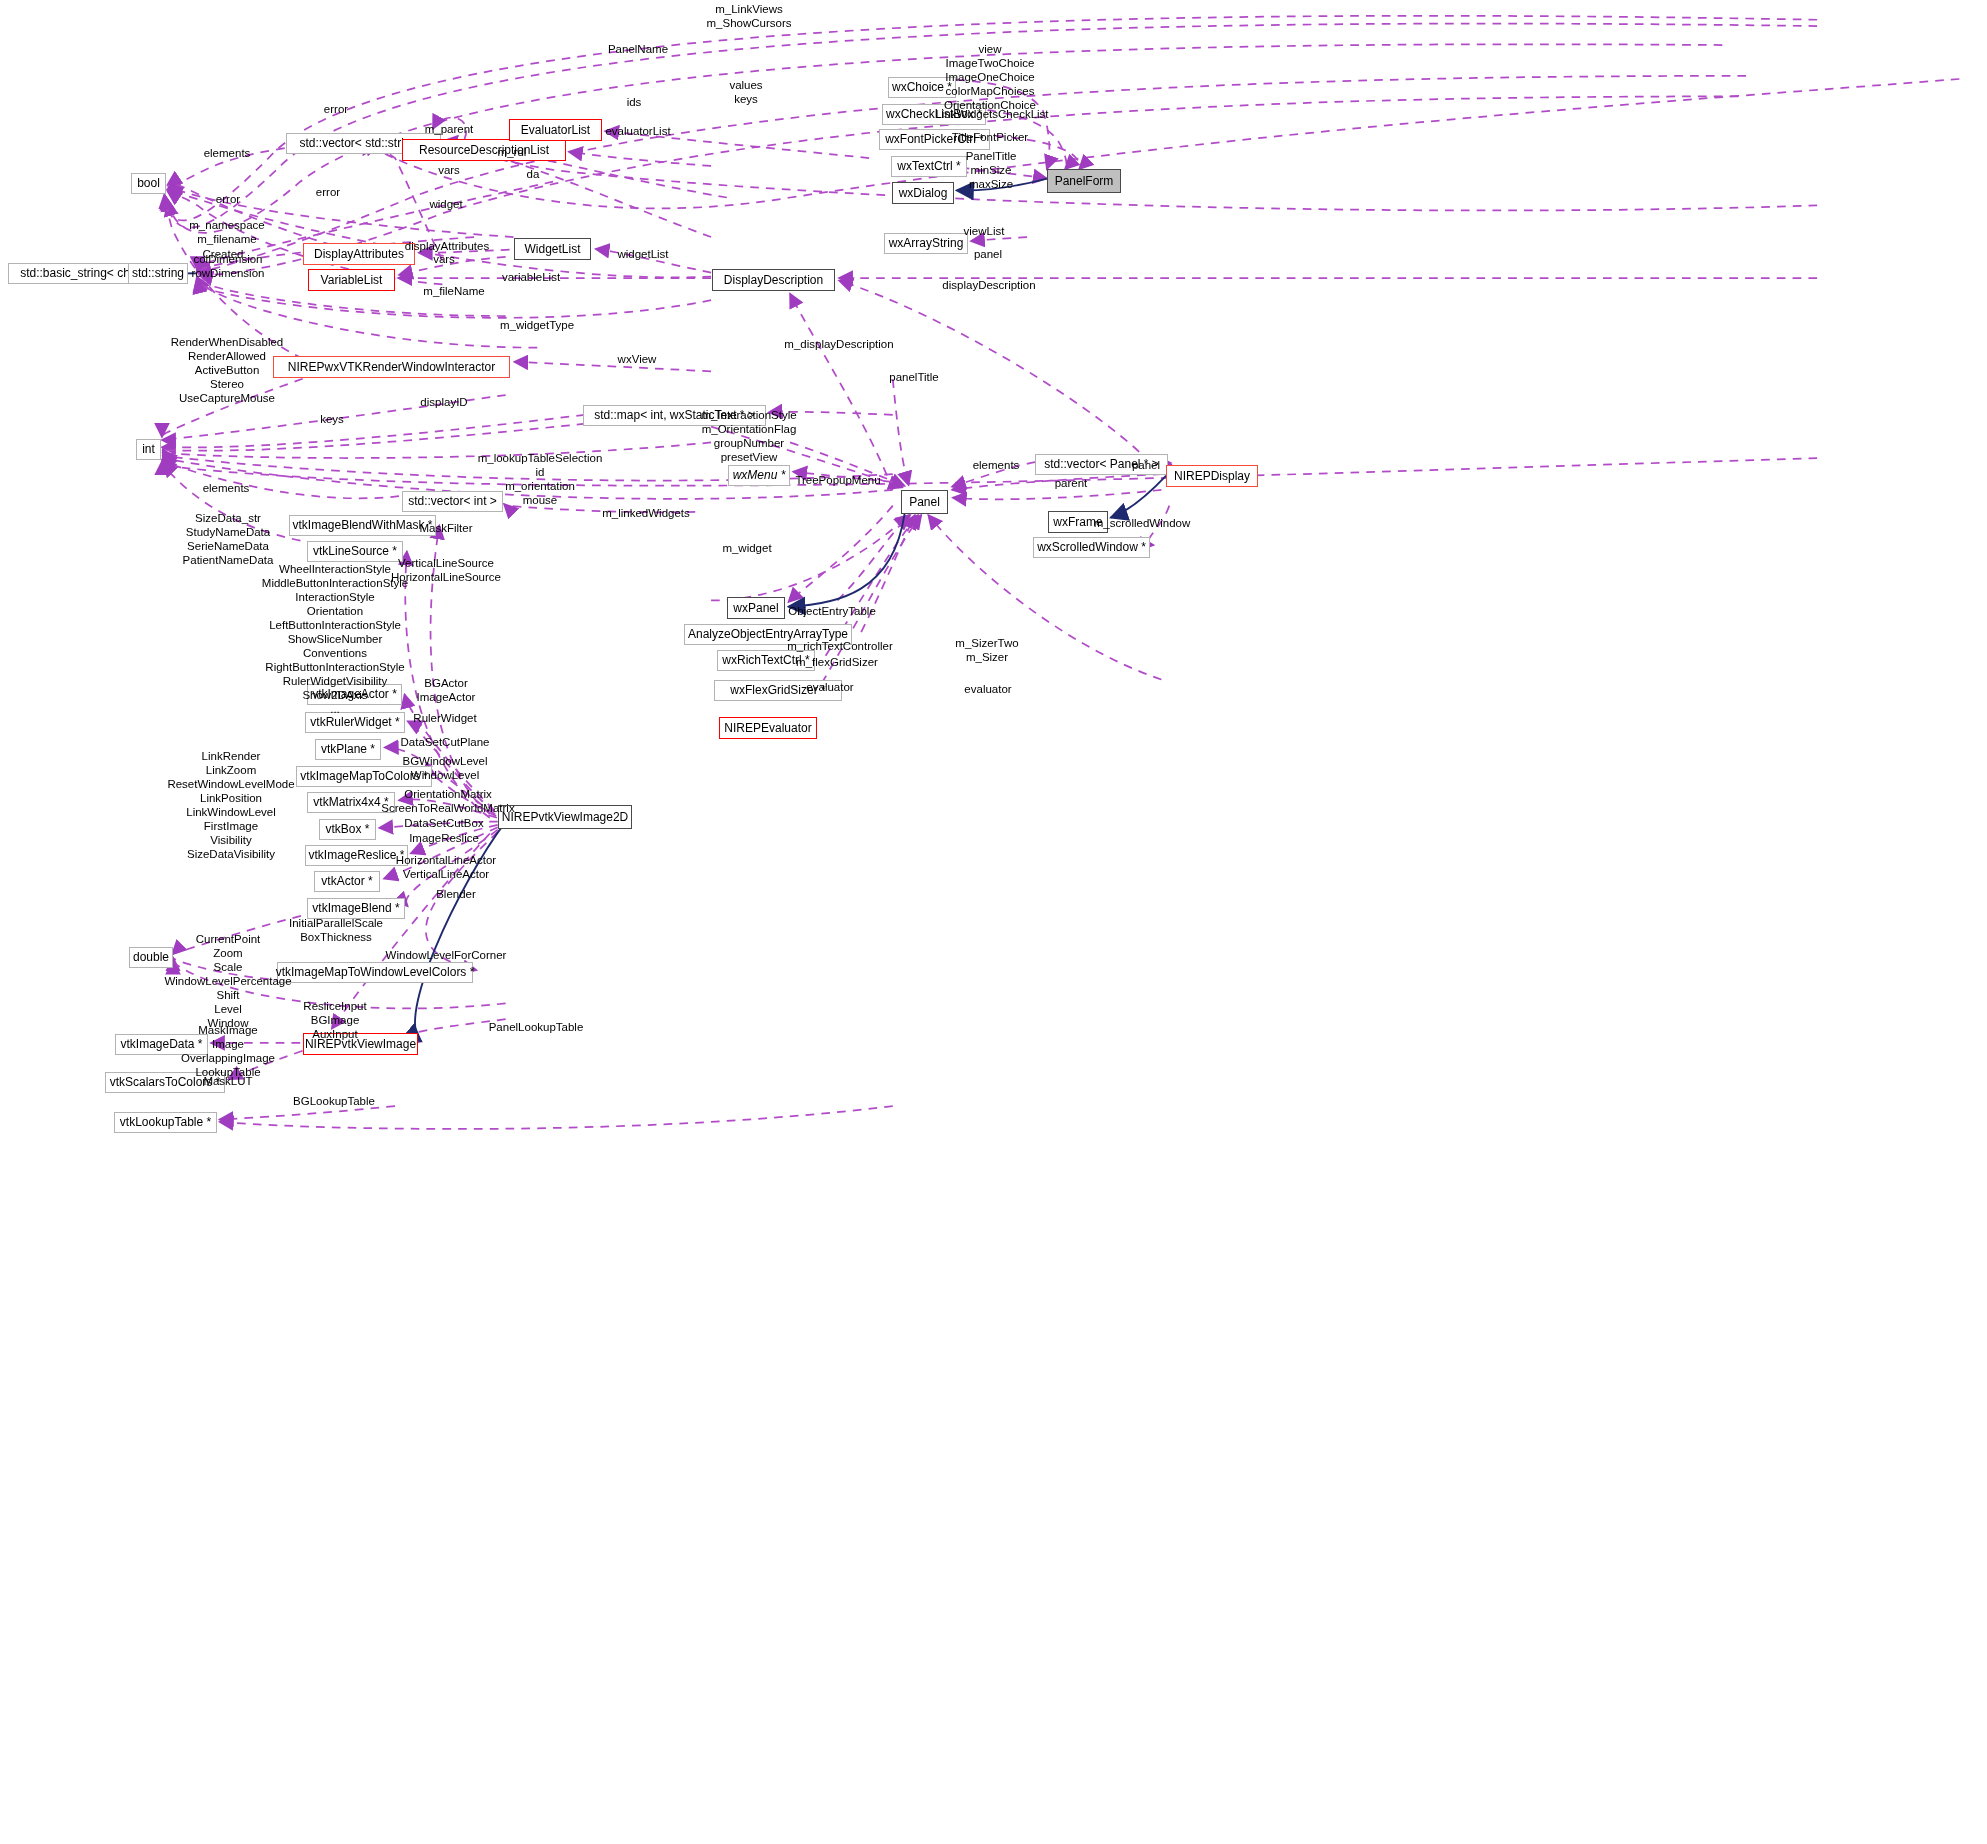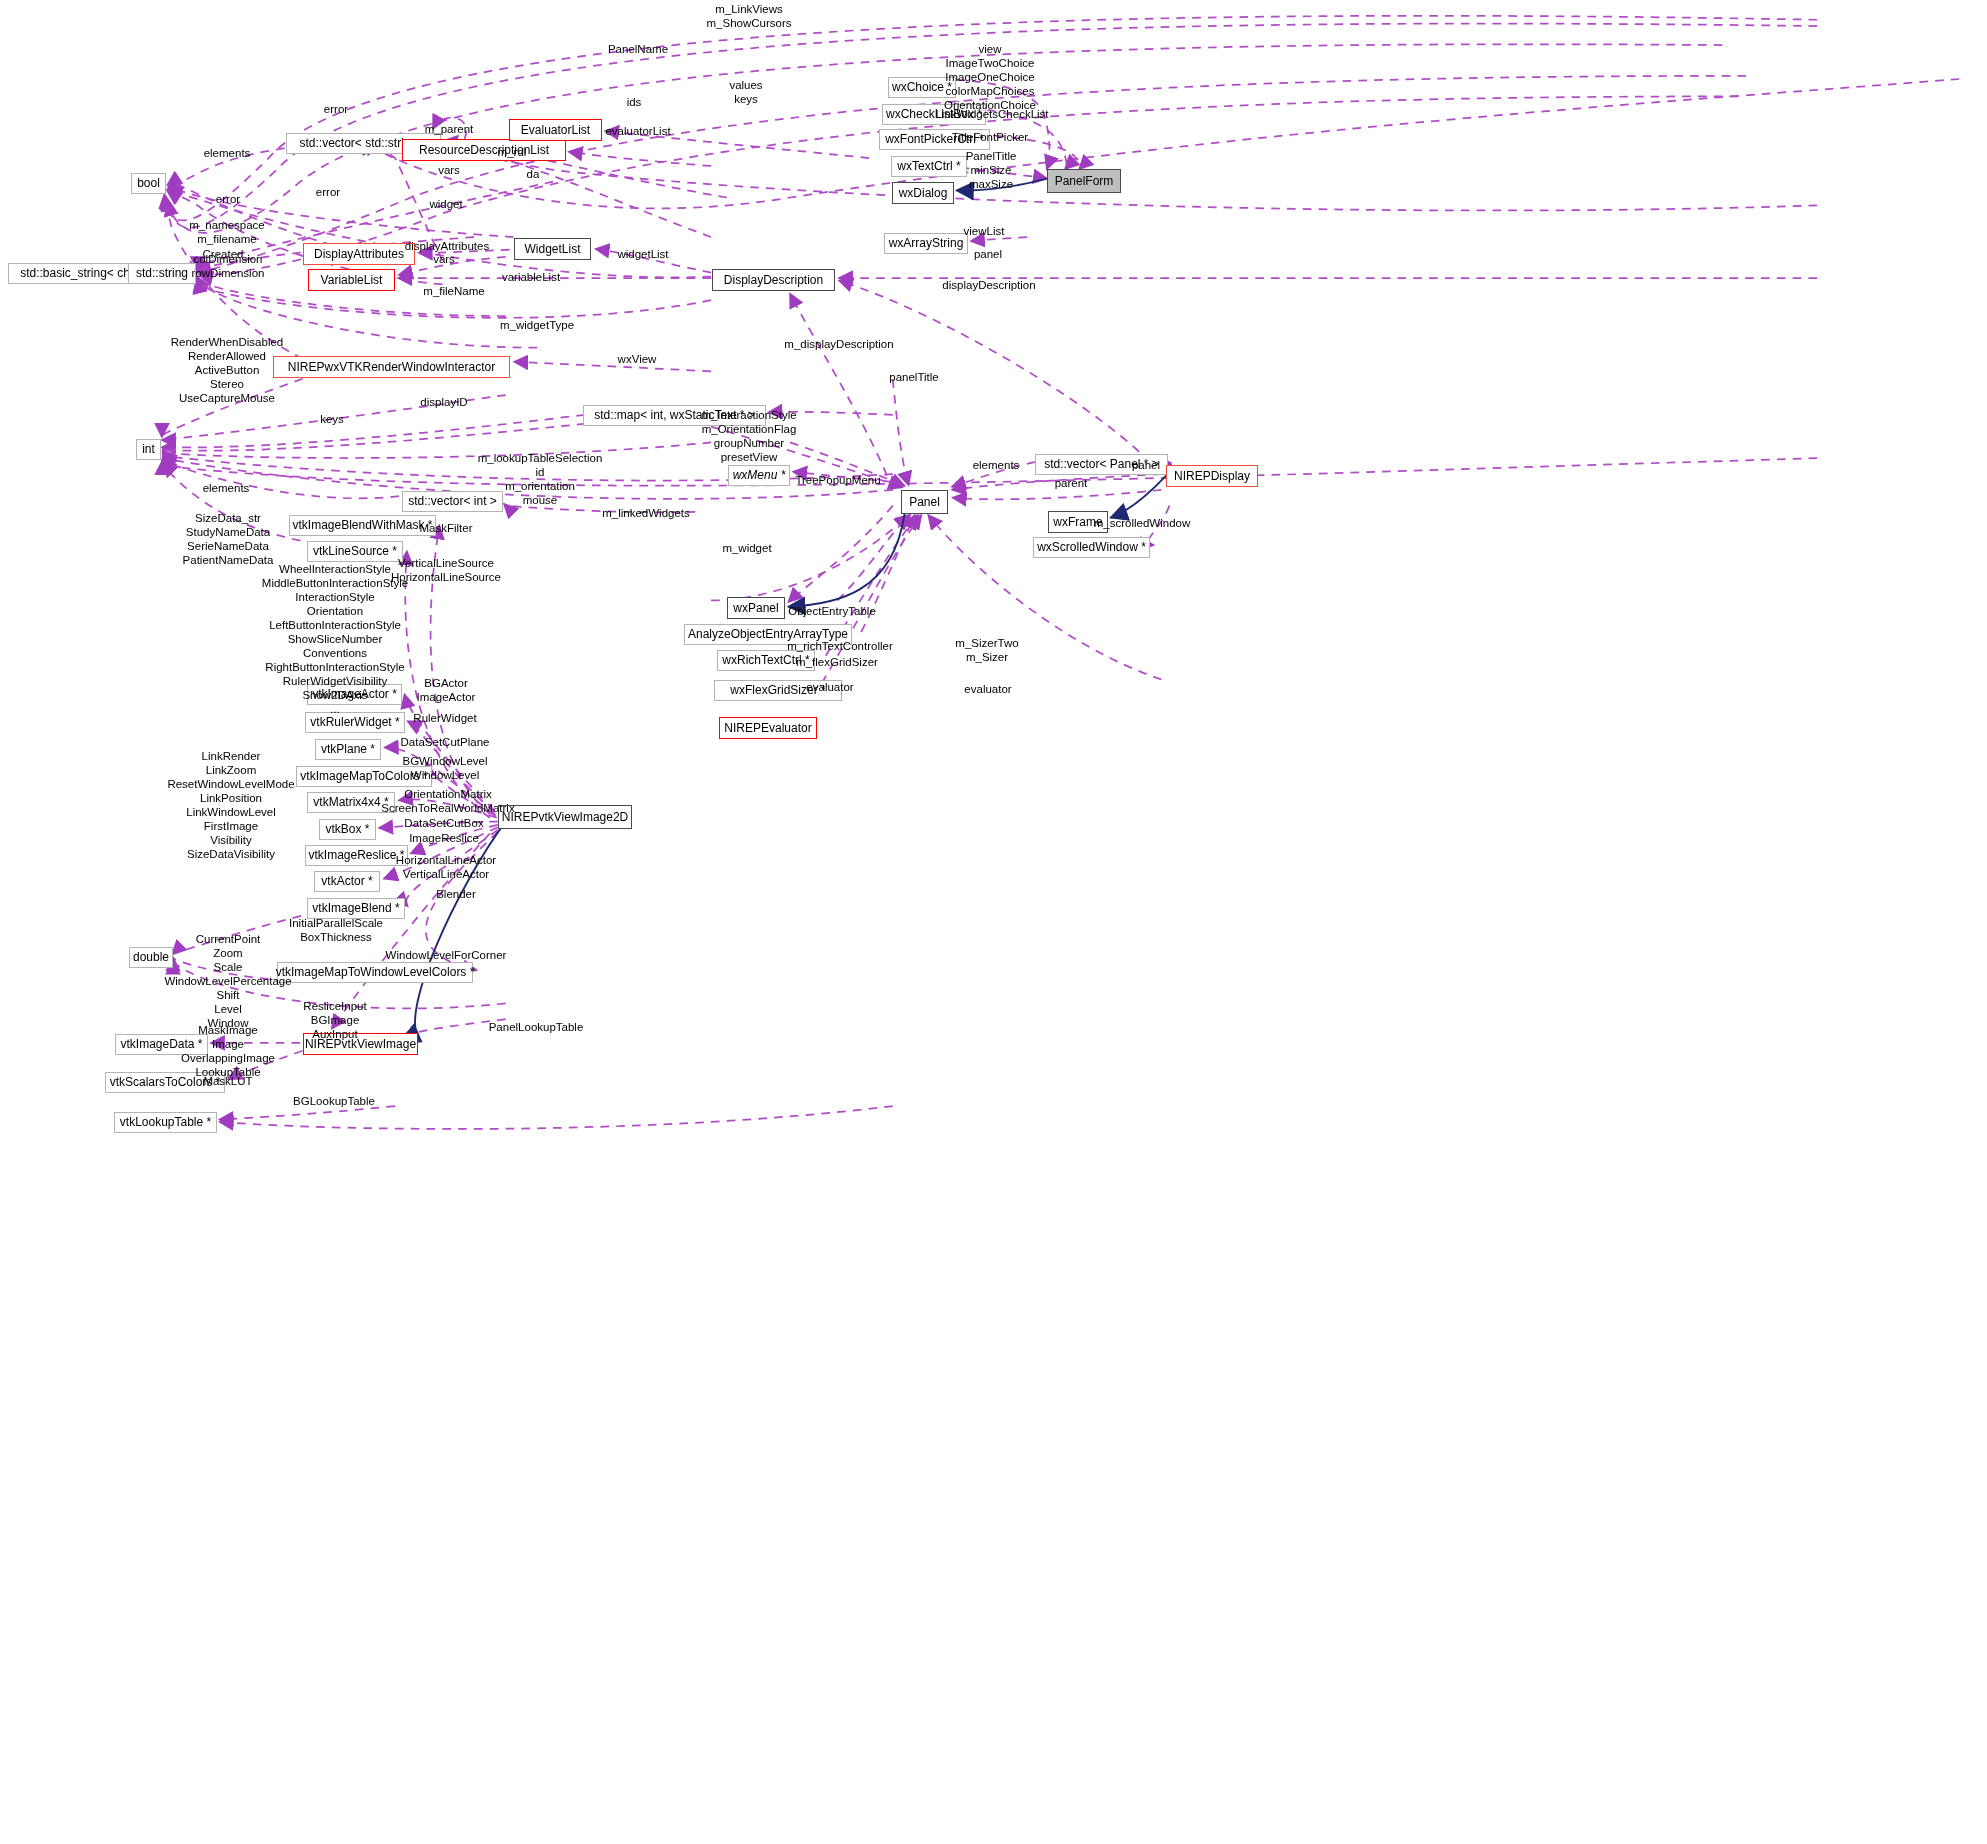--- a/index.html
+++ b/index.html
@@ -153,21 +153,21 @@
       <path d="M1145,650 C1130,750 1060,765 998,768"></path>
       <path d="M1476,602 C1440,640 1420,650 1406,655"></path>
       <path d="M640,1040 C580,1120 500,1290 533,1318"></path>
     </g>
   </svg>
 
   <div id="nodes">
       <div class="node grey" style="left: 8px; top: 263px; width: 155px; height: 20.5px;">
         <span>std::basic_string&lt; char &gt;</span>
       </div>
-      <div class="node grey" style="left: 128px; top: 263px; width: 68px; height: 20.5px;">
+      <div class="node grey" style="left: 128px; top: 263px; width: 60px; height: 20.5px;">
         <span>std::string</span>
       </div>
       <div class="node grey" style="left: 131px; top: 173px; width: 35px; height: 20.5px;">
         <span>bool</span>
       </div>
       <div class="node grey" style="left: 136px; top: 439px; width: 25px; height: 20.5px;">
         <span>int</span>
       </div>
       <div class="node grey" style="left: 129px; top: 947px; width: 44px; height: 20.5px;">
         <span>double</span>

